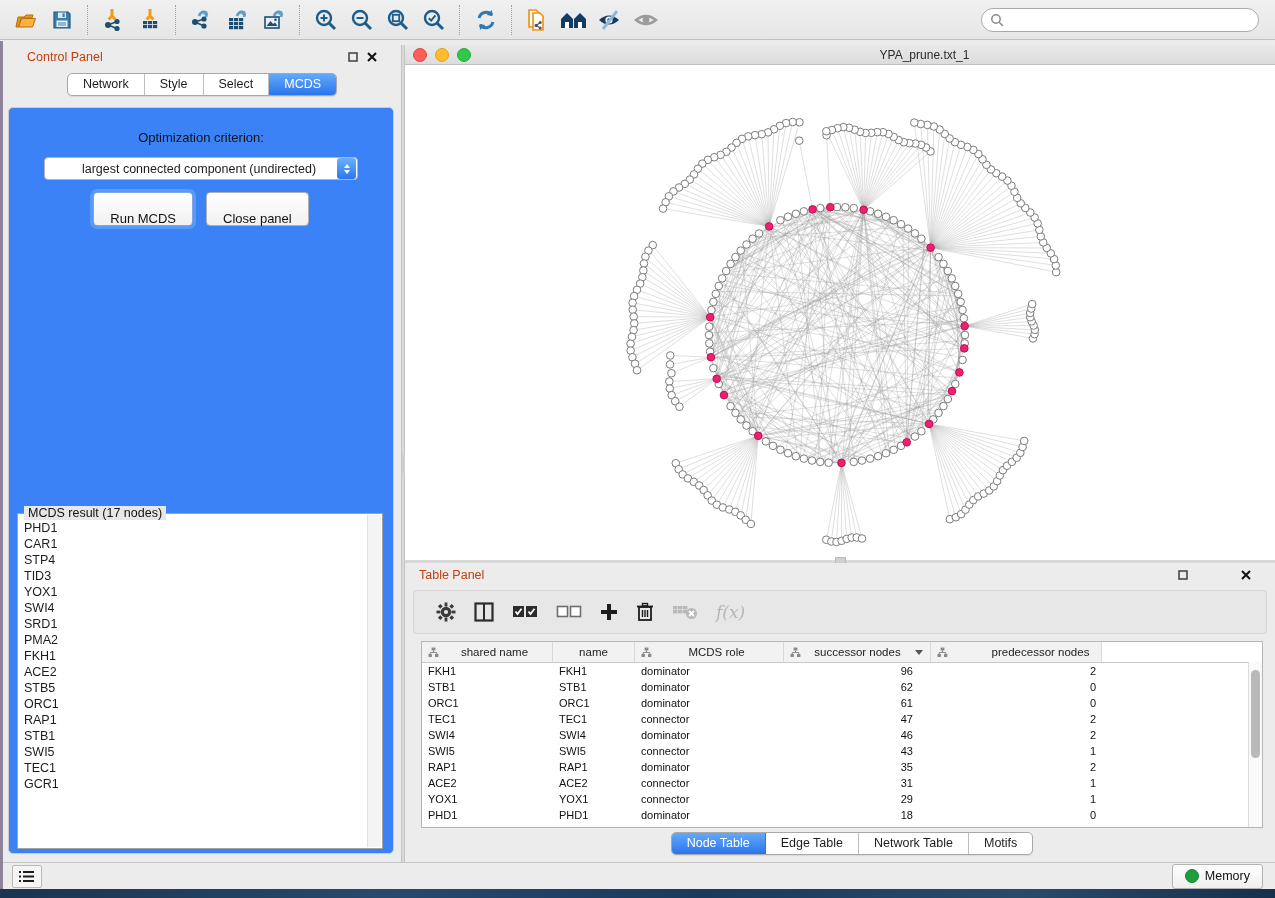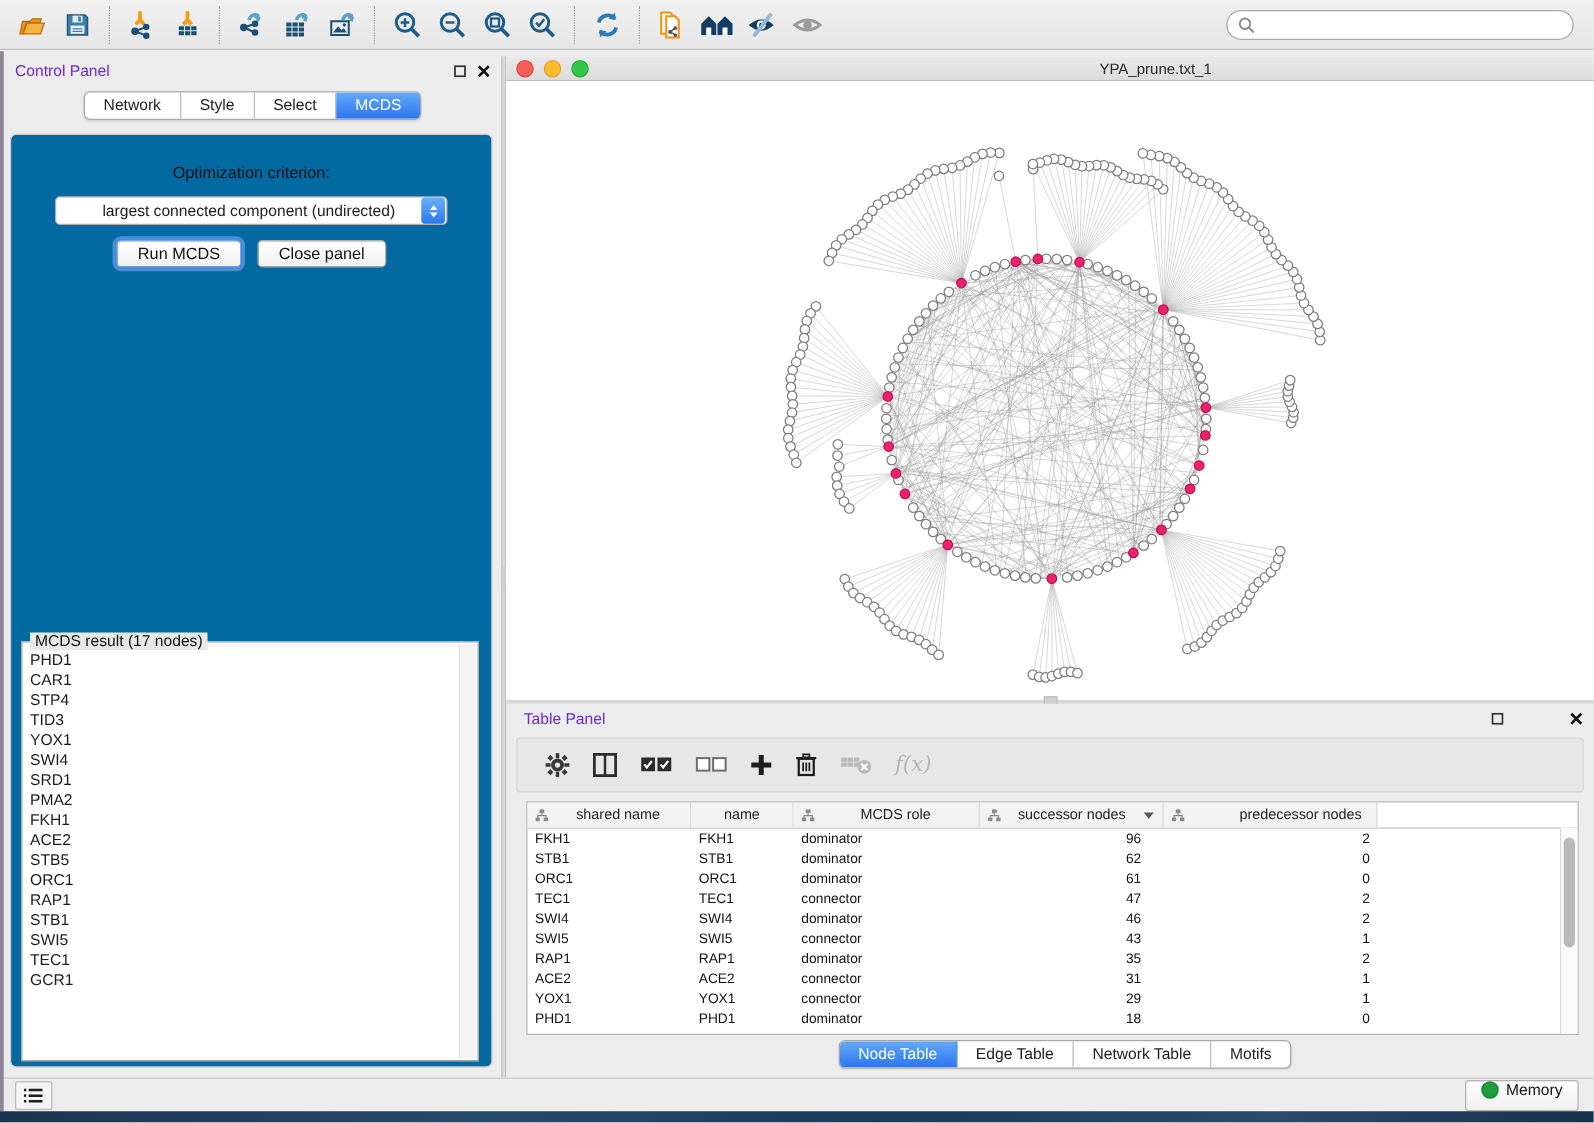--- a/index.html
+++ b/index.html
@@ -16,42 +16,42 @@
   #toolbar{position:absolute;left:0;top:0;width:1275px;height:40px;
     background:linear-gradient(#f0f0f0,#e6e6e6);border-bottom:1px solid #c0c0c0;
     display:flex;align-items:center;padding-left:8px;box-sizing:border-box;}
   .tb-btn{width:36px;height:32px;display:flex;align-items:center;justify-content:center;border-radius:4px;}
   .tb-sep{width:1px;height:30px;border-left:1px dotted #9e9e9e;margin:0 7px;}
   #search-wrap{margin-left:auto;margin-right:16px;width:278px;height:24px;background:#fff;
     border:1px solid #a9a9a9;border-radius:12px;display:flex;align-items:center;padding:0 8px;box-sizing:border-box;}
   #search-wrap input{border:none;outline:none;flex:1;font-size:12px;background:transparent;margin-left:5px;font-family:inherit;}
   
   #control-panel{position:absolute;left:3px;top:45px;width:398px;height:817px;background:#ececec;}
-  .panel-head{height:24px;display:flex;align-items:center;padding:0 9px;font-size:12.5px;color:#6d28d9;}
+  .panel-head{height:24px;display:flex;align-items:center;padding:0 24px;font-size:12.5px;color:#c2410c;}
   .panel-head .spacer{flex:1;}
   .wm-icon{margin-left:9px;display:flex;align-items:center;}
   #cp-tabs-row{display:flex;justify-content:center;margin-top:4px;position:relative;z-index:2;align-items:center;}
   .seg{display:inline-flex;border:1px solid #a8a8a8;border-radius:5px;background:#fff;overflow:hidden;height:21px;box-shadow:0 1px 1px rgba(0,0,0,.08);}
   .seg-tab{padding:0 15px;line-height:21px;font-size:12.5px;color:#1d1d1d;border-right:1px solid #bdbdbd;}
   .seg-tab:last-child{border-right:none;}
   .seg-tab.sel{background:linear-gradient(#64a9f8,#2a75ee);color:#fff;border-right-color:#2a75ee;}
-  #cp-inner{position:absolute;left:5px;right:7px;top:62px;bottom:8px;background:#0369a1;
+  #cp-inner{position:absolute;left:5px;right:7px;top:62px;bottom:8px;background:#3b82f6;
     border:1px solid #cdcdcd;border-radius:5px;}
   #opt-label{text-align:center;margin-top:22px;font-size:13px;color:#111;}
   #criterion{margin:12px auto 0;width:314px;height:23px;background:#fff;border:1px solid #b3b3b3;border-radius:4px;
     display:flex;align-items:center;font-size:12.5px;position:relative;box-sizing:border-box;}
   #criterion .val{flex:1;text-align:center;padding-left:16px;white-space:nowrap;overflow:hidden;}
   #criterion .stepper{width:19px;height:21px;border-radius:3px;background:linear-gradient(#6cb0f9,#2a77ef);
     display:flex;flex-direction:column;align-items:center;justify-content:center;margin-right:1px;}
   .chev{width:0;height:0;border-left:3.5px solid transparent;border-right:3.5px solid transparent;}
   .chev.up{border-bottom:4px solid #fff;margin-bottom:2px;}
   .chev.dn{border-top:4px solid #fff;}
   #cp-buttons{display:flex;justify-content:center;gap:13px;margin-top:12px;}
   .mac-btn{height:22px;background:linear-gradient(#ffffff,#f1f1f1);border:1px solid #b0b0b0;border-radius:4px;
-    font-size:13px;padding:0 16px;line-height:20px;color:#111;}
+    font-size:13px;padding:16px 16px;line-height:20px;color:#111;}
   .mac-btn.focused{box-shadow:0 0 0 3px rgba(110,165,245,.65);border-color:#7aa8e8;}
   #mcds-fieldset{position:absolute;left:8px;right:10px;top:405px;bottom:4px;background:#fff;
     border:1px solid #a2a2a2;margin:0;padding:0;}
   #mcds-legend{position:absolute;top:-8px;left:6px;background:#e7e7e7;font-size:12.5px;padding:0 4px;color:#111;}
   #mcds-list{position:absolute;left:2px;right:15px;top:6px;bottom:2px;overflow:hidden;
     font-size:12.5px;line-height:16px;padding-left:4px;}
   #mcds-scroll{position:absolute;right:1px;top:1px;bottom:1px;width:13px;background:#f4f4f4;border-left:1px solid #e2e2e2;}
   
   #v-divider{position:absolute;left:401px;top:45px;width:4px;height:817px;background:#dadada;border-left:1px solid #c2c2c2;border-right:1px solid #c2c2c2;box-sizing:border-box;}
   #v-grip{position:absolute;left:0;top:408px;width:4px;height:20px;background:#cfcfcf;}
@@ -79,21 +79,21 @@
   .tcell{box-sizing:border-box;padding:0 6px;white-space:nowrap;overflow:hidden;}
   .tcell.num{text-align:right;}
   #tp-scroll{position:absolute;right:0;top:20px;bottom:0;width:13px;background:#fafafa;border-left:1px solid #dcdcdc;}
   #tp-thumb{position:absolute;left:2px;top:8px;width:9px;height:88px;background:#b9b9b9;border-radius:5px;}
   #tp-tabs-row{position:absolute;left:0;right:0;top:269px;display:flex;justify-content:center;padding-left:24px;}
   
   #status-bar{position:absolute;left:0;top:862px;width:1275px;height:27px;background:#ececec;border-top:1px solid #c6c6c6;
     display:flex;align-items:center;box-sizing:border-box;padding:0 12px;}
   #burger-btn{width:28px;height:21px;background:#f5f5f5;border:1px solid #b9b9b9;border-radius:2px;display:flex;align-items:center;justify-content:center;}
   #memory-btn{margin-left:auto;height:23px;background:linear-gradient(#fdfdfd,#f0f0f0);border:1px solid #b2b2b2;border-radius:3px;
-    display:flex;gap:6px;padding:0 12px;font-size:12.5px;color:#111;}
+    display:flex;align-items:center;gap:6px;padding:0 12px;font-size:12.5px;color:#111;}
   #memory-dot{width:12px;height:12px;border-radius:50%;background:#1e9e3e;border:1px solid #15842f;}
   svg{display:block;}
 </style>
 </head>
 <body>
 
 <div id="toolbar">
   <div class="tb-btn">
     <span>
         <svg width="24" height="20" viewBox="0 0 24 20">

